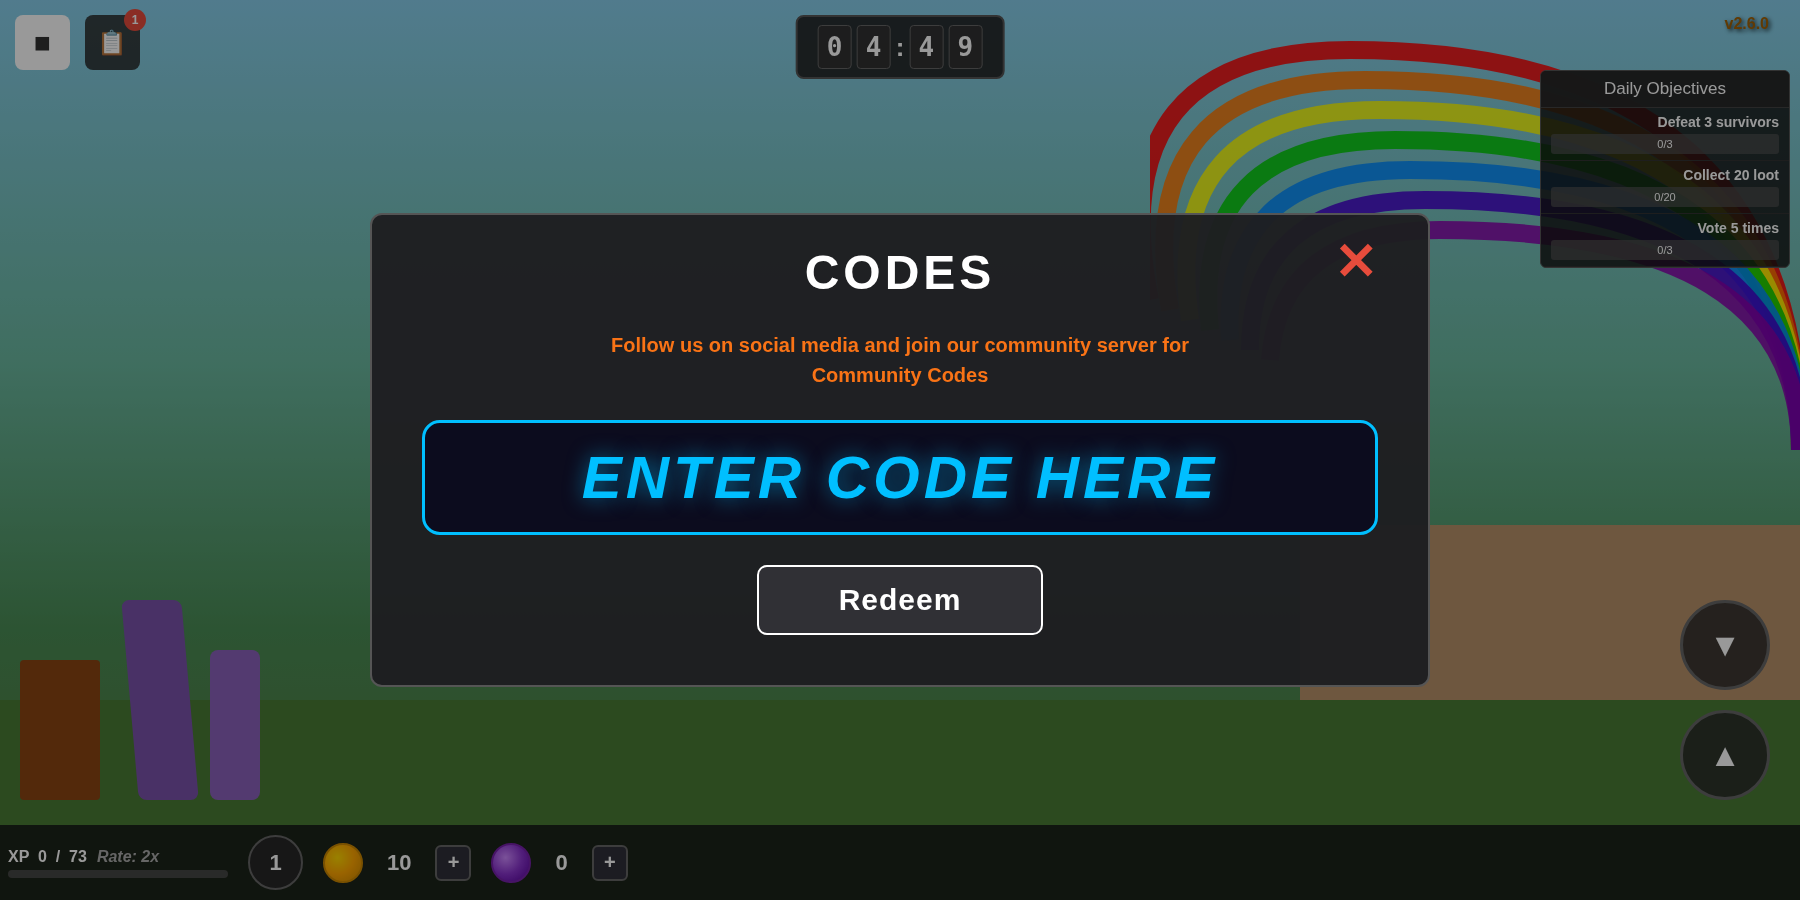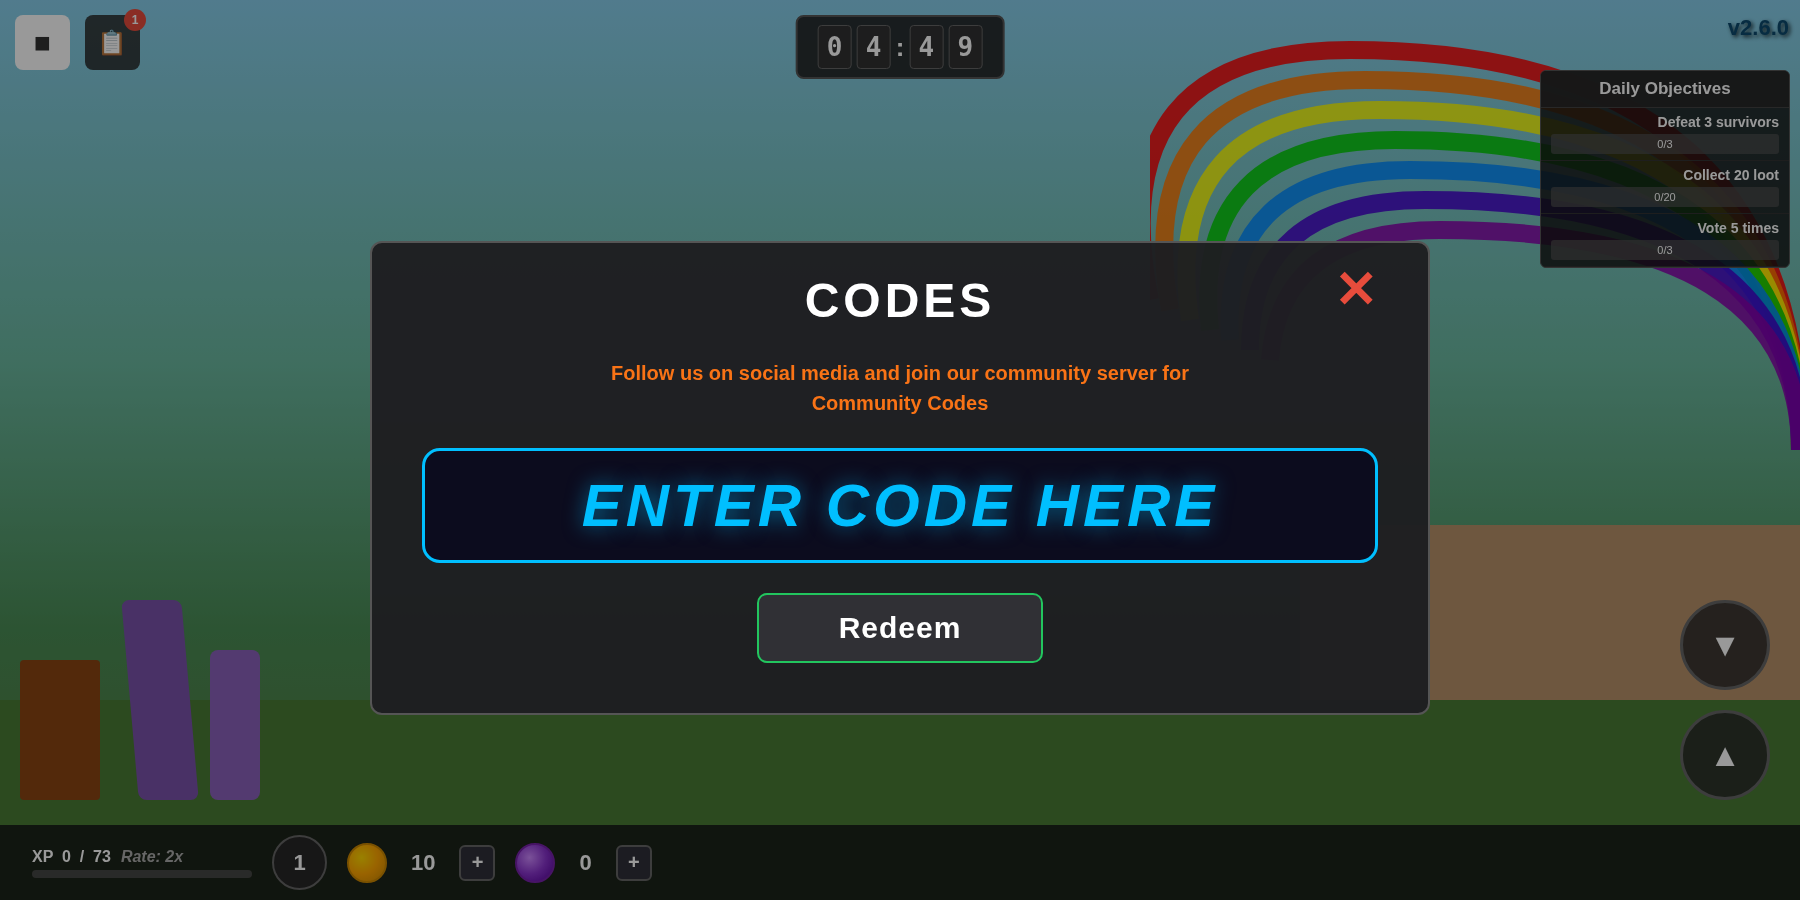--- a/index.html
+++ b/index.html
@@ -119,24 +119,24 @@
     .timer-colon {
       color: white;
       font-size: 26px;
       font-weight: bold;
     }
 
     
     .version {
       position: absolute;
       top: 15px;
-      right: 11px;
+      right: 31px;
       z-index: 10;
-      color: #0c4a6e;
-      font-size: 22px;
+      color: #a16207;
+      font-size: 16px;
       font-weight: bold;
       text-shadow: 2px 2px 4px rgba(0,0,0,0.8);
     }
 
     
     .daily-objectives {
       position: absolute;
       top: 70px;
       right: 10px;
       width: 250px;
@@ -146,21 +146,21 @@
       border-radius: 6px;
       overflow: hidden;
     }
 
     .daily-objectives-title {
       background: rgba(40,40,40,0.95);
       color: white;
       text-align: center;
       padding: 8px;
       font-size: 17px;
-      font-weight: bold;
+      font-weight: normal;
       border-bottom: 1px solid #444;
     }
 
     .objective-item {
       padding: 6px 10px;
       border-bottom: 1px solid #333;
     }
 
     .objective-name {
       color: white;
@@ -245,21 +245,20 @@
       position: absolute;
       top: 50%;
       left: 50%;
       transform: translate(-50%, -50%);
       width: 1060px;
       background: rgba(30,30,33,0.97);
       border: 2px solid #555;
       border-radius: 12px;
       z-index: 30;
       padding: 30px 50px 50px;
-      margin-top: 28px;
     }
 
     .modal-header {
       display: flex;
       align-items: center;
       justify-content: center;
       margin-bottom: 30px;
       position: relative;
     }
 
@@ -310,42 +309,42 @@
       letter-spacing: 4px;
       text-shadow: 0 0 20px rgba(0,191,255,0.5);
       font-style: italic;
     }
 
     
     .redeem-btn {
       display: block;
       margin: 0 auto;
       background: rgba(50,50,55,0.95);
-      border: 2px solid #22c55e;
+      border: 2px solid #ffffff;
       border-radius: 10px;
       color: white;
       font-size: 30px;
       font-weight: bold;
       padding: 16px 80px;
       cursor: pointer;
       letter-spacing: 1px;
     }
 
     
     .bottom-bar {
       position: absolute;
       bottom: 0;
       left: 0;
       right: 0;
       height: 75px;
       background: rgba(20,20,20,0.85);
       z-index: 15;
       display: flex;
       align-items: center;
-      padding: 0 32px;
+      padding: 0 8px;
       gap: 20px;
     }
 
     .xp-section {
       display: flex;
       flex-direction: column;
       gap: 4px;
       flex: 0 0 auto;
       min-width: 220px;
     }

